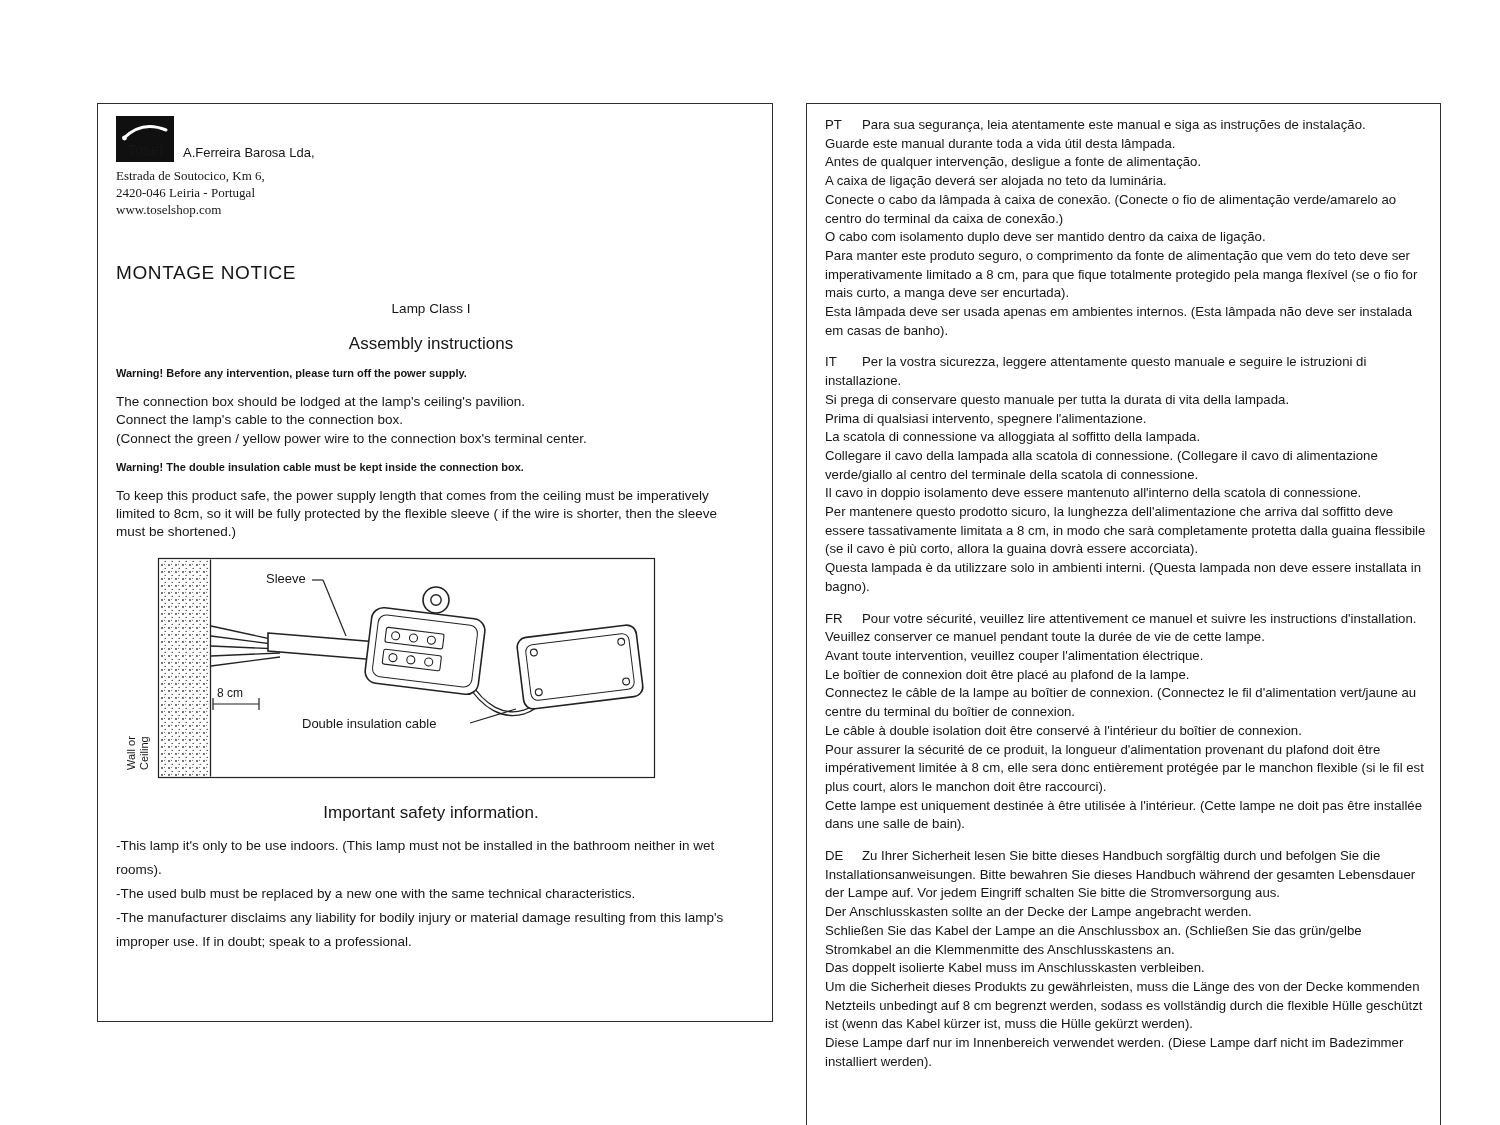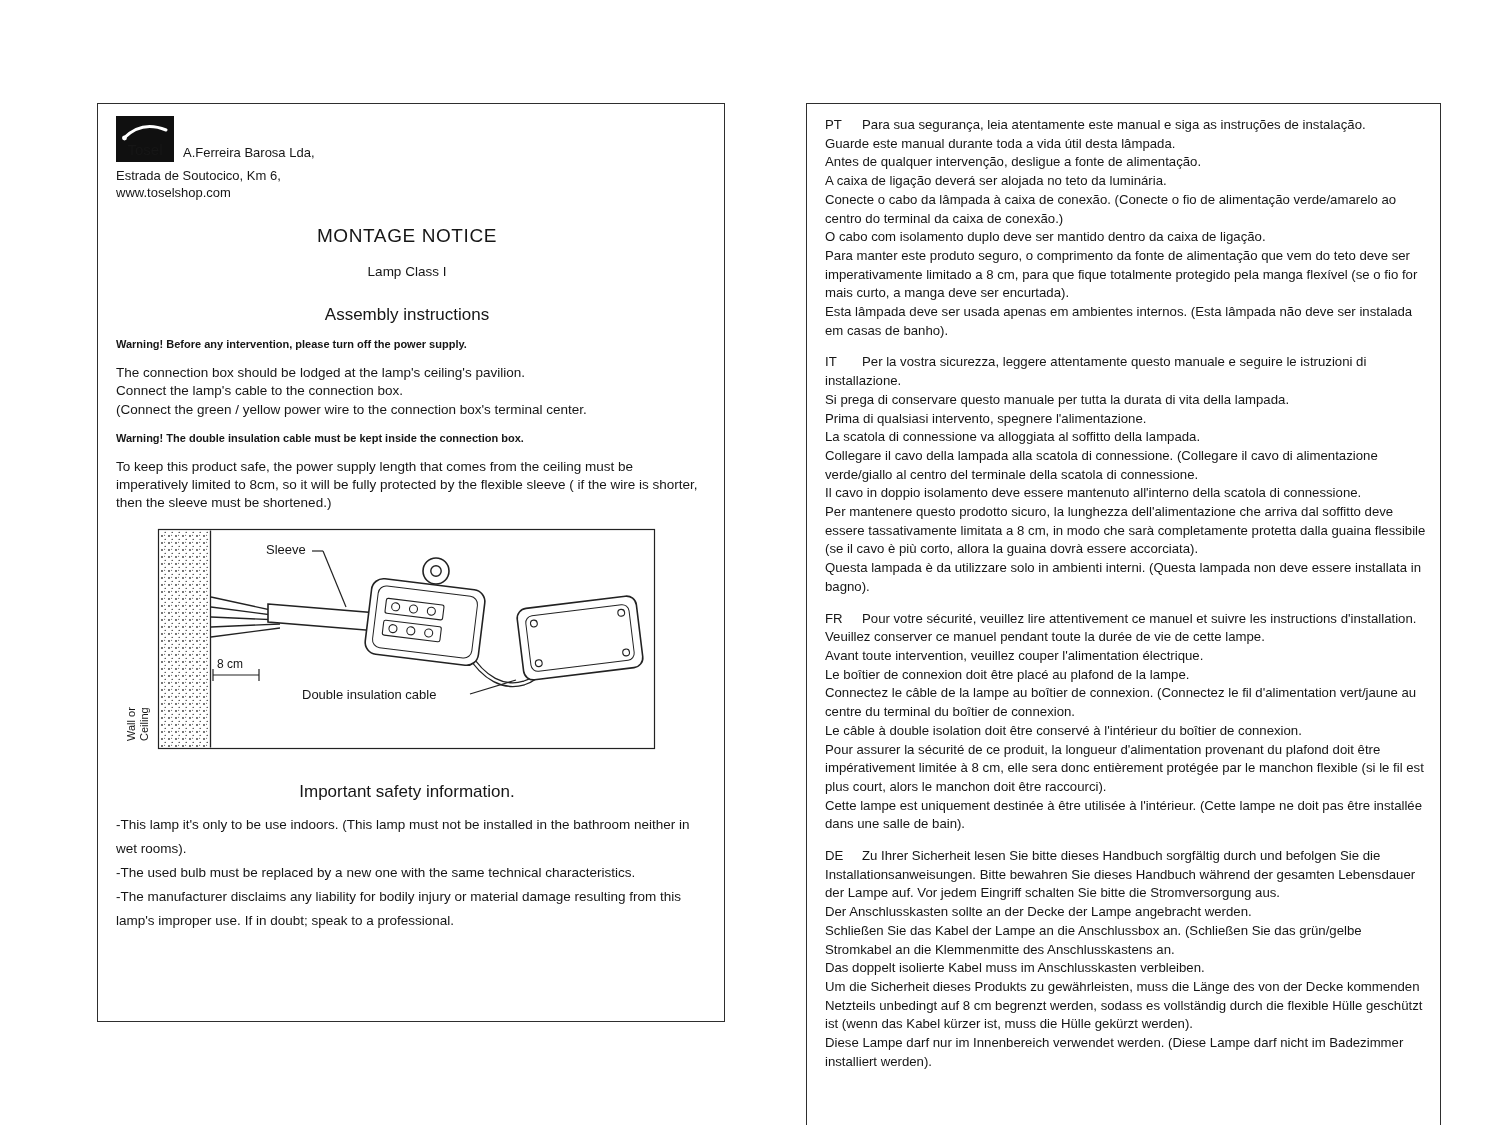--- a/index.html
+++ b/index.html
@@ -1,33 +1,33 @@
 <!DOCTYPE html>
 <html><head>
 <meta charset="utf-8">
 <style>
   * { margin:0; padding:0; box-sizing:border-box; }
   html,body { width:1500px; height:1125px; background:#fff; }
   body { font-family:"Liberation Sans", sans-serif; color:#161616; position:relative; }
 
   .page { position:absolute; background:#fff; border:1px solid #2e2e2e; }
-  .page-left  { left:97px;  top:103px; width:628px; height:919px; padding:12px 26px 12px 18px; }
+  .page-left  { left:97px;  top:103px; width:676px; height:919px; padding:12px 26px 12px 18px; }
   .page-right { left:806px; top:103px; width:635px; height:1072px; padding:12px 14px 12px 18px; }
 
   .pre { white-space:pre-line; }
 
   
   .brand-row { display:flex; align-items:flex-end; gap:9px; }
   .logo { width:58px; height:46px; flex:0 0 auto; }
   .company-name { font-size:13px; padding-bottom:2px; }
-  .company-lines { font-size:13px; line-height:17px; margin-top:5px; }
-  .doc-title { text-align:center; font-size:19px; font-weight:400; letter-spacing:0.6px; margin-top:24px; }
+  .company-lines { font-size:13px; line-height:17px; margin-top:5px;font-family:Liberation Serif, serif; }
+  .doc-title { font-size:19px; font-weight:400; letter-spacing:0.6px; margin-top:44px; }
   .doc-subtitle { text-align:center; font-size:13.5px; font-weight:normal; margin-top:17px; }
   .intro { font-size:13.5px; line-height:18.3px; margin-top:27px; }
-  .section-heading { text-align:center; font-size:17px; font-weight:400; margin-top:26px; }
+  .section-heading { text-align:center; font-size:17px; font-weight:400; margin-top:18px; }
   .warning { font-size:11px; font-weight:bold; margin-top:13px; }
   .bodytext { font-size:13.5px; line-height:18.3px; margin-top:14px; }
   .diagram-wrap { margin-top:14px; margin-left:2px; }
   .safety-body { font-size:13.5px; line-height:24px; margin-top:11px; }
 
   
   .lang-block { font-size:13.2px; line-height:18.7px; white-space:pre-line; margin-bottom:13px; }
   .lang-code { display:inline-block; width:37px; white-space:normal; }
 
   svg text { font-family:"Liberation Sans", sans-serif; fill:#161616; }
@@ -46,20 +46,21 @@
           <path d="M8 22 Q26 4 50 14" fill="none" stroke="#fff" stroke-width="3" stroke-linecap="round"></path>
           <circle cx="8.5" cy="22" r="2.4" fill="#fff"></circle>
           <text x="29" y="39" text-anchor="middle" font-size="15" fill="#fff">Tosel</text>
         </svg>
       </div>
       <div class="company-name">A.Ferreira Barosa Lda,</div>
     </div>
 
     <div class="company-lines">
       <div>Estrada de Soutocico, Km 6,</div>
+      <div>2420-046 Leiria - Portugal</div>
       <div>www.toselshop.com</div>
     </div>
 
     <h1 class="doc-title">MONTAGE NOTICE</h1>
     <h2 class="doc-subtitle">Lamp Class I</h2>
 
 
     <h3 class="section-heading">Assembly instructions</h3>
 
     <p class="warning">Warning! Before any intervention, please turn off the power supply.</p>

